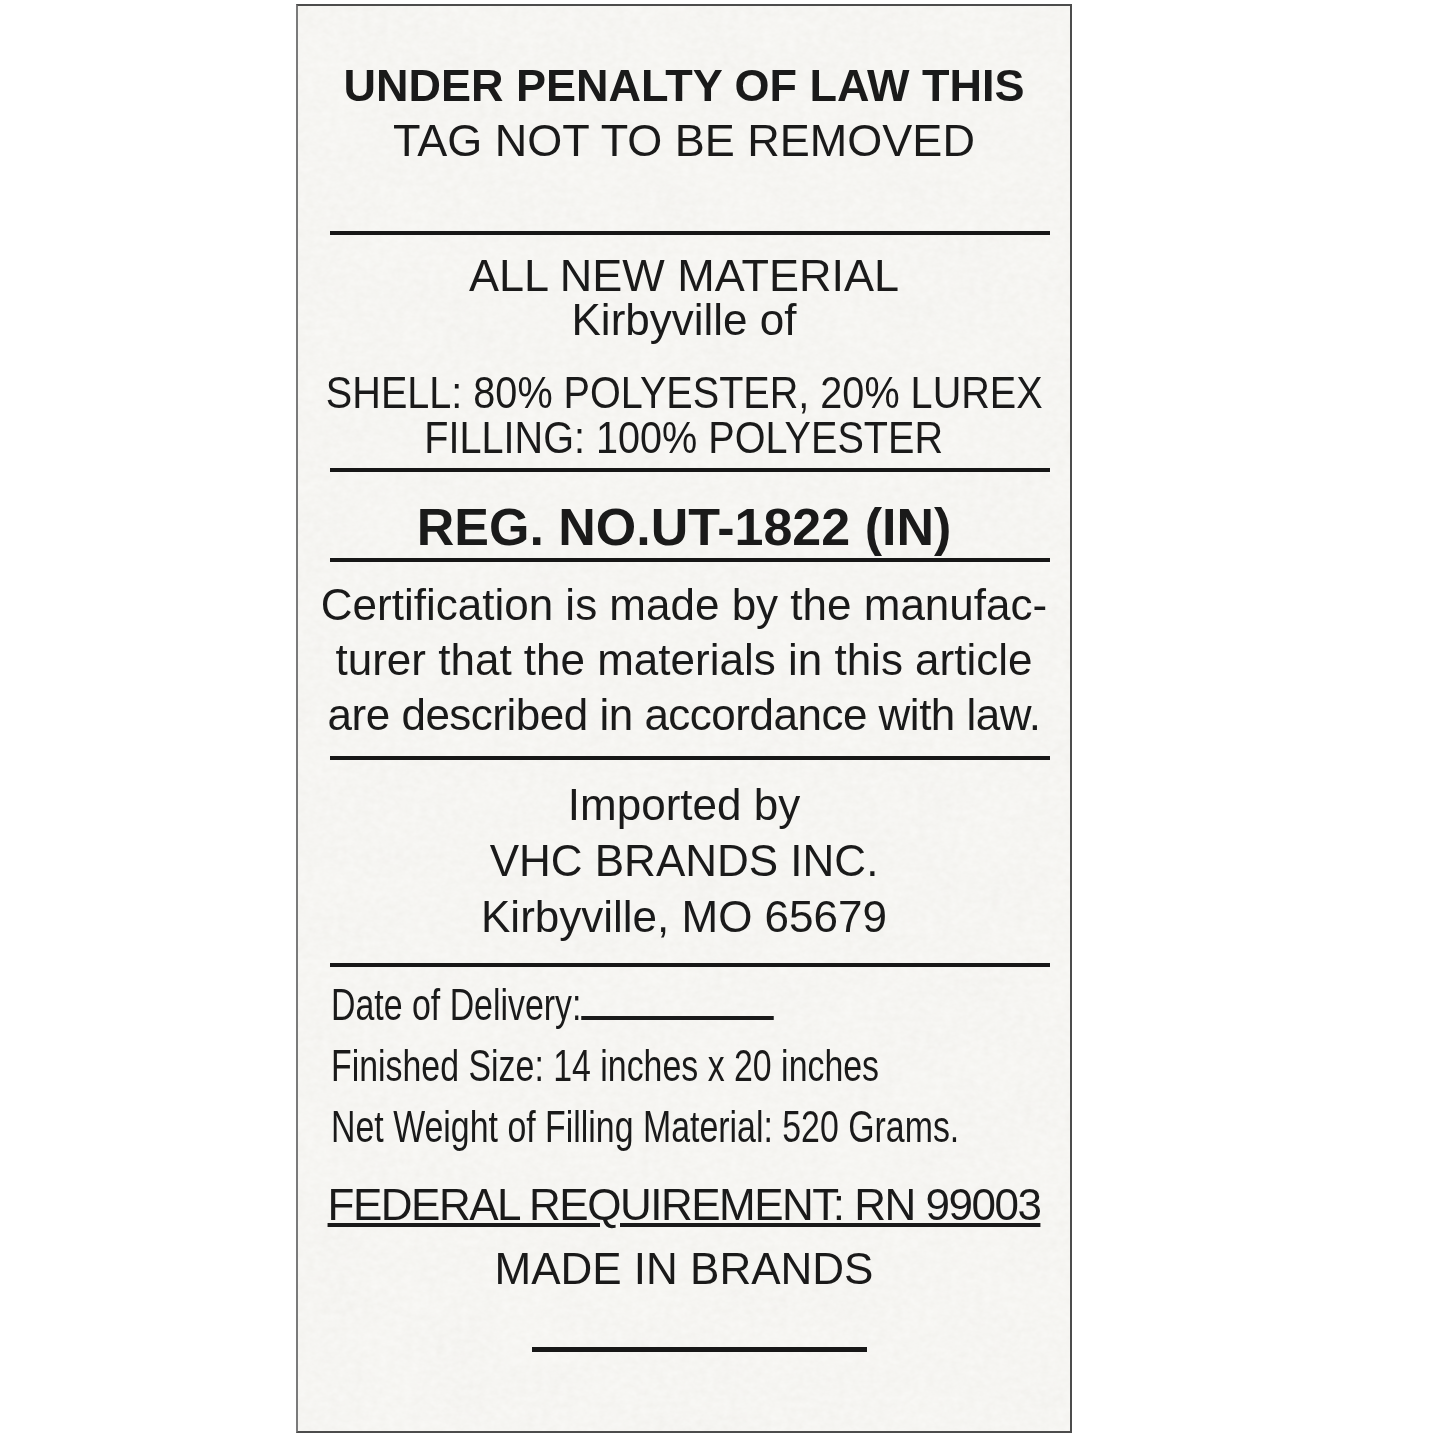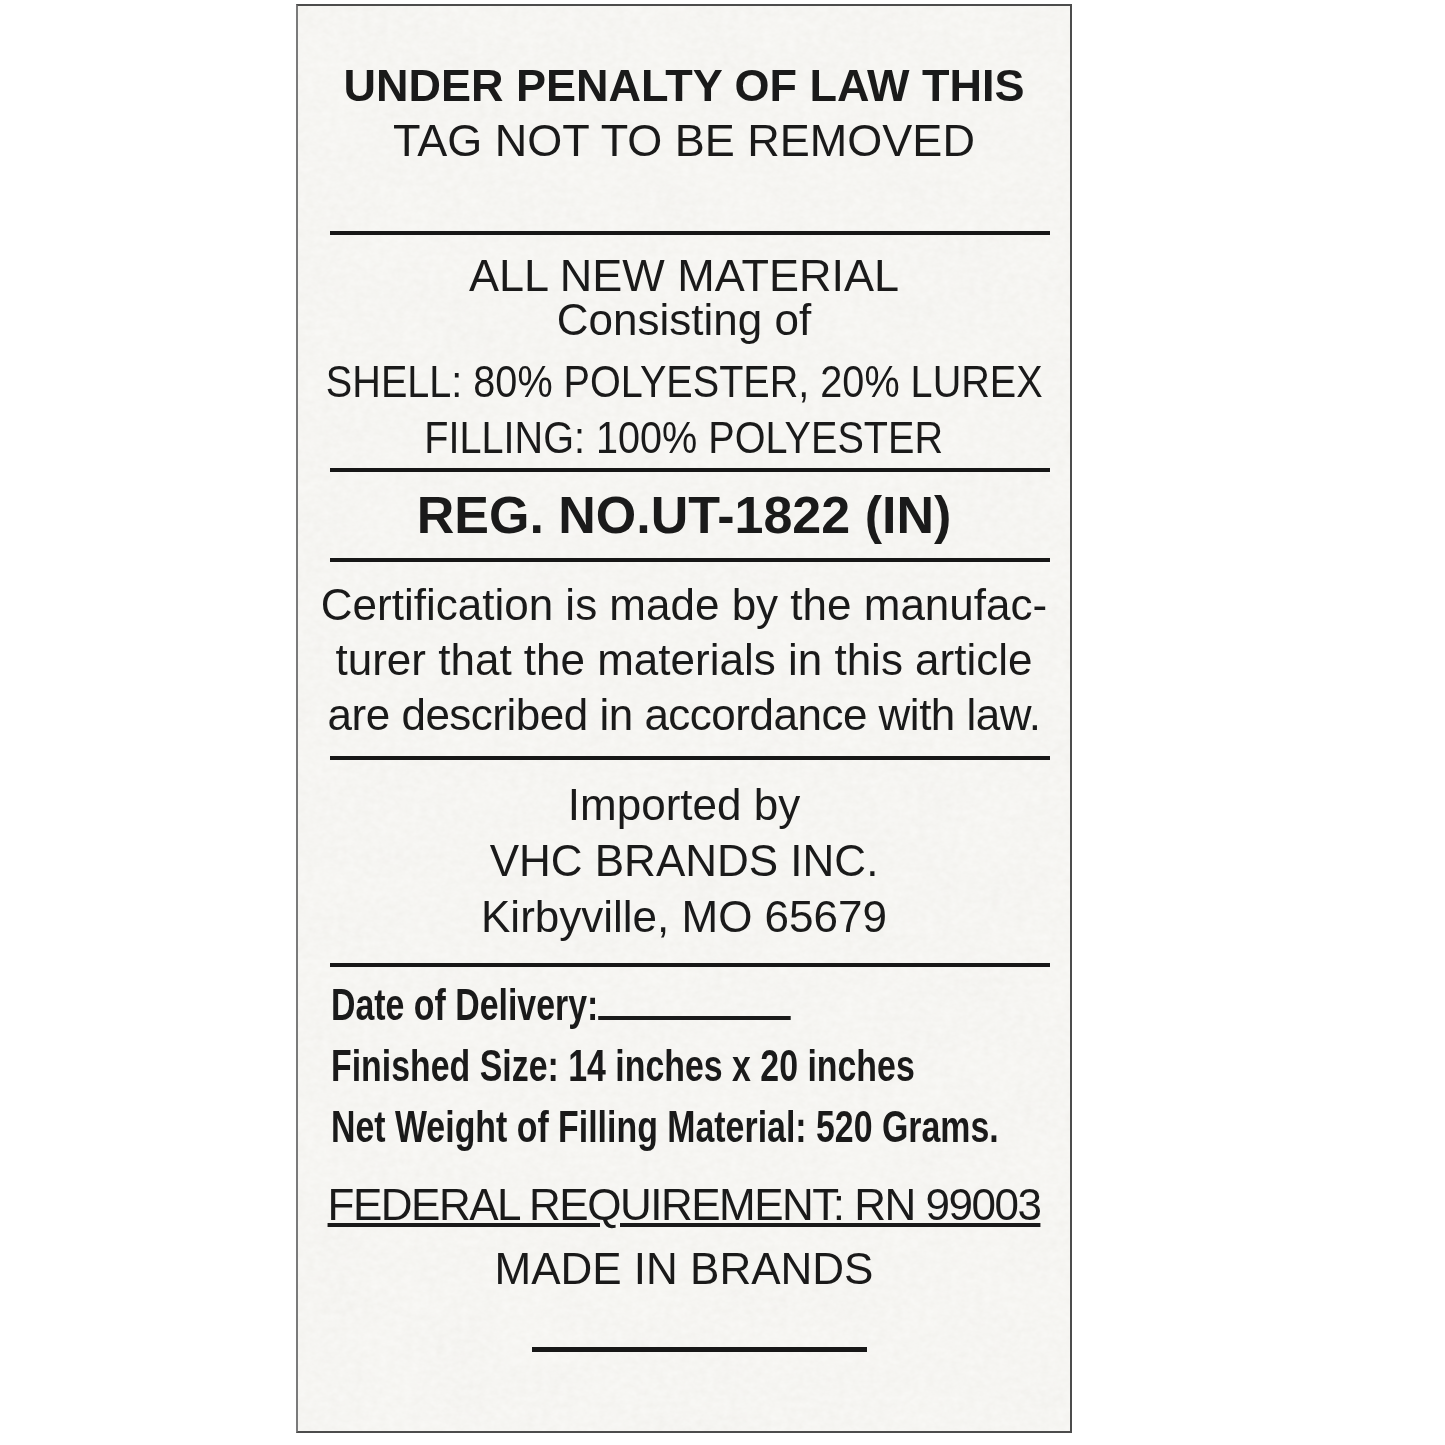--- a/index.html
+++ b/index.html
@@ -23,25 +23,25 @@
   .line{
     position:absolute;left:0;right:0;
     display:flex;justify-content:center;
     line-height:52px;height:52px;
     font-size:44px;
     color:#1a1a1a;
   }
   .line > span{white-space:nowrap;display:block;}
   .b{font-weight:bold;}
   .sz45{font-size:45px;}
-  .sz52{font-size:52px;line-height:56px;height:56px;}
+  .sz52{font-size:52px;line-height:56px;height:56px;margin-top:12px;}
   .ls05{letter-spacing:-0.5px;}
   .fed{letter-spacing:-1.5px;text-decoration:underline;}
   .c88 > span{transform:scaleX(0.88);transform-origin:50% 50%;}
-  .left{justify-content:flex-start;padding-left:33px;font-weight:bold;}
+  .left{justify-content:flex-start;padding-left:33px;}
   .narrow > span{transform:scaleX(0.77);transform-origin:left center;}
   .narrow{font-size:44px;}
   .blank{
     display:inline-block;width:250px;height:5px;
     border-bottom:4px solid #1a1a1a;
   }
   .rule{
     position:absolute;left:32px;right:20px;height:4px;
     background:#171717;
   }
@@ -79,23 +79,23 @@
     <div class="line sz45" style="top:109px">
       <span>TAG NOT TO BE REMOVED</span>
     </div>
 
     <div class="rule" style="top:225px"></div>
 
     <div class="line sz45" style="top:244px">
       <span>ALL NEW MATERIAL</span>
     </div>
     <div class="line" style="top:288px">
-      <span>Consisting of</span>
+      <span>Kirbyville of</span>
     </div>
-    <div class="line sz45 c88" style="top:350px">
+    <div class="line sz45 c88" style="top:361px">
       <span>SHELL: 80% POLYESTER, 20% LUREX</span>
     </div>
     <div class="line sz45 c88" style="top:406px">
       <span>FILLING: 100% POLYESTER</span>
     </div>
 
     <div class="rule" style="top:462px"></div>
 
     <div class="line b sz52" style="top:481px">
       <span>REG. NO.UT-1822 (IN)</span>

